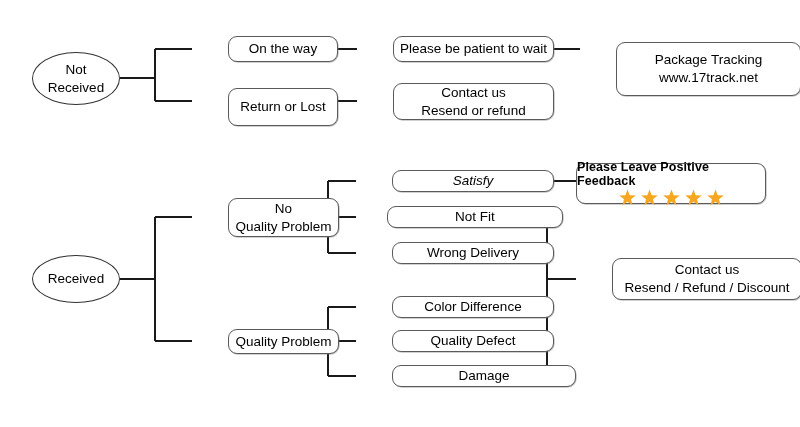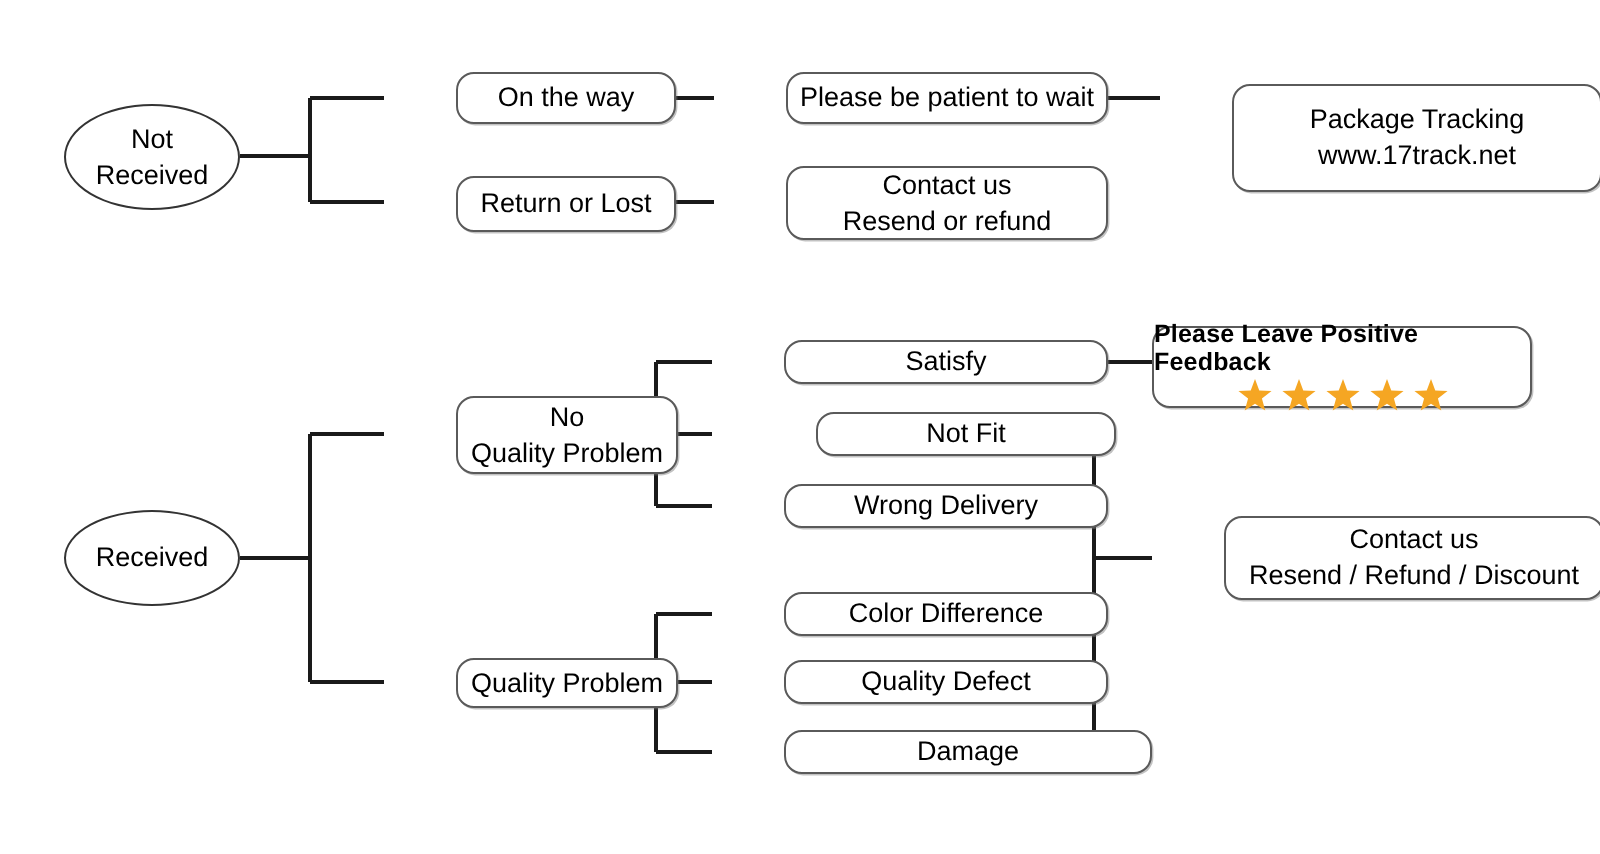--- a/index.html
+++ b/index.html
@@ -145,21 +145,21 @@
 
   <div class="node" style="left:357px; top:36px; width:161px; height:26px;">
     <span>Please be patient to wait</span>
   </div>
 
   <div class="node" style="left:580px; top:42px; width:185px; height:54px;">
     <span>Package Tracking</span>
     <span class="line2">www.17track.net</span>
   </div>
 
-  <div class="node" style="left:192px; top:88px; width:110px; height:28px;">
+  <div class="node" style="left:192px; top:88px; width:110px; height:38px;">
     <span>Return or Lost</span>
   </div>
 
   <div class="node" style="left:357px; top:83px; width:161px; height:37px;">
     <span>Contact us</span>
     <span class="line2">Resend or refund</span>
   </div>
 
   <div class="ellipse" style="left:32px; top:255px; width:88px; height:48px;">
     <span>Received</span>
@@ -167,25 +167,25 @@
 
   <div class="node" style="left:192px; top:198px; width:111px; height:39px;">
     <span>No</span>
     <span class="line2">Quality Problem</span>
   </div>
 
   <div class="node" style="left:192px; top:329px; width:111px; height:25px;">
     <span>Quality Problem</span>
   </div>
 
-  <div class="node" style="left:356px; top:170px; width:162px; height:22px;">
+  <div class="node" style="left:356px; top:170px; width:162px; height:22px;font-style:italic;">
     <span>Satisfy</span>
   </div>
 
-  <div class="node" style="left:372px; top:206px; width:150px; height:22px;">
+  <div class="node" style="left:351px; top:206px; width:176px; height:22px;">
     <span>Not Fit</span>
   </div>
 
   <div class="node" style="left:356px; top:242px; width:162px; height:22px;">
     <span>Wrong Delivery</span>
   </div>
 
   <div class="node" style="left:356px; top:296px; width:162px; height:22px;">
     <span>Color Difference</span>
   </div>

